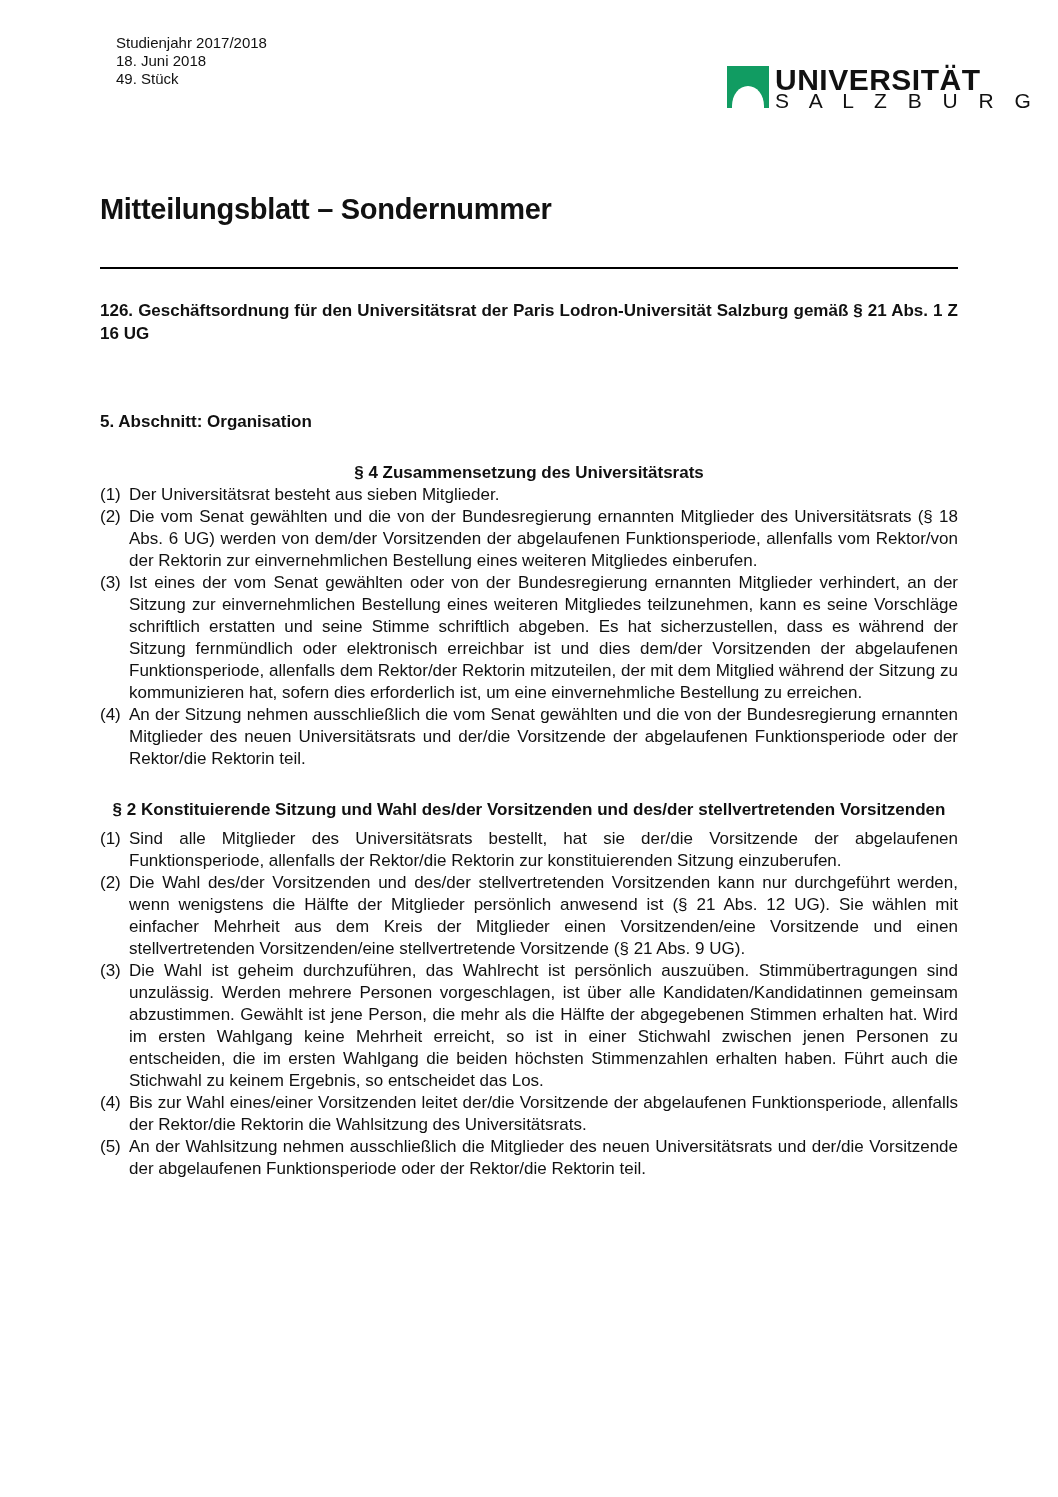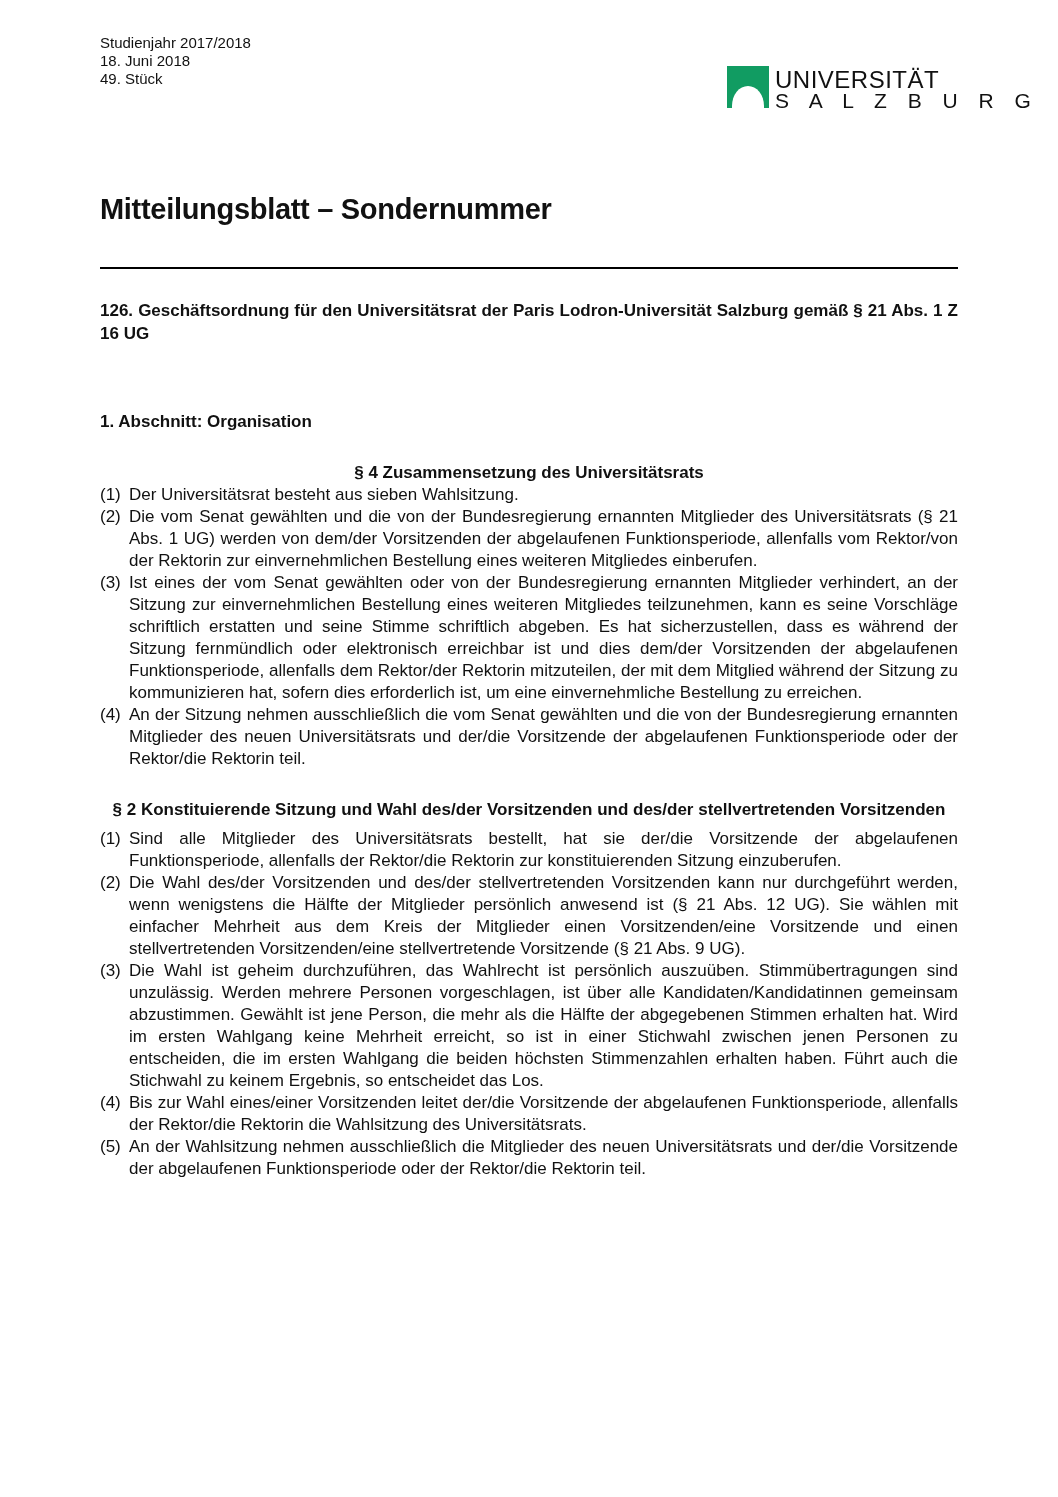--- a/index.html
+++ b/index.html
@@ -14,41 +14,41 @@
     overflow: hidden;
   }
   .content {
     position: absolute;
     left: 100px;
     top: 0;
     width: 858px;
   }
 
   
-  .meta { margin-top: 34px; font-size: 15px; line-height: 18px; }
+  .meta { margin-top: 34px; font-size: 15px; line-height: 18px; margin-left: 16px; }
 
   
   .logo {
     position: absolute;
     left: 727px;
     top: 66px;
     display: flex;
     align-items: flex-start;
     gap: 6px;
   }
   .logo-mark { width: 42px; height: 42px; position: relative; flex: 0 0 auto; }
   .logo-arch {
     position: absolute;
     left: 5px; top: 20px;
     width: 32px; height: 30px;
     background: #ffffff;
     border-radius: 16px 16px 0 0 / 20px 20px 0 0;
   }
   .logo-text { padding-top: 1px; }
-  .logo-line1 { font-size: 24px; font-weight: normal; letter-spacing: 0.5px; line-height: 25px; white-space: nowrap; }
+  .logo-line1 { font-size: 30px; font-weight: bold; letter-spacing: 0.5px; line-height: 25px; white-space: nowrap; }
   .logo-line2 { font-size: 21px; font-weight: normal; letter-spacing: 7.5px; line-height: 17px; white-space: nowrap; }
 
   
   .doc-title {
     margin: 104px 0 0 0;
     font-size: 29px;
     font-weight: bold;
     line-height: 34px;
     letter-spacing: -0.3px;
   }
@@ -114,32 +114,32 @@
     </div>
 
     <h1 class="doc-title">
       <span>Mitteilungsblatt – Sondernummer</span><br>
     </h1>
 
     <hr class="rule">
 
     <h2 class="decree">126. Geschäftsordnung für den Universitätsrat der Paris Lodron-Universität Salz­burg gemäß § 21 Abs. 1 Z 16 UG</h2>
 
-    <h3 class="abschnitt">1. Abschnitt: Organisation</h3>
+    <h3 class="abschnitt">5. Abschnitt: Organisation</h3>
 
     <div class="para-heading">§ 4 Zusammensetzung des Universitätsrats</div>
 
     <div class="items">
       <div class="item">
         <span class="item-num">(1)</span>
-        <span class="item-body">Der Universitätsrat besteht aus sieben Wahlsitzung.</span>
+        <span class="item-body">Der Universitätsrat besteht aus sieben Mitglieder.</span>
       </div>
       <div class="item">
         <span class="item-num">(2)</span>
-        <span class="item-body">Die vom Senat gewählten und die von der Bundesregierung ernannten Mitglieder des Univer­sitätsrats (§ 21 Abs. 1 UG) werden von dem/der Vorsitzenden der abgelaufenen Funktionspe­riode, allenfalls vom Rektor/von der Rektorin zur einvernehmlichen Bestellung eines weiteren Mitgliedes einberufen.</span>
+        <span class="item-body">Die vom Senat gewählten und die von der Bundesregierung ernannten Mitglieder des Univer­sitätsrats (§ 18 Abs. 6 UG) werden von dem/der Vorsitzenden der abgelaufenen Funktionspe­riode, allenfalls vom Rektor/von der Rektorin zur einvernehmlichen Bestellung eines weiteren Mitgliedes einberufen.</span>
       </div>
       <div class="item">
         <span class="item-num">(3)</span>
         <span class="item-body">Ist eines der vom Senat gewählten oder von der Bundesregierung ernannten Mitglieder ver­hindert, an der Sitzung zur einvernehmlichen Bestellung eines weiteren Mitgliedes teilzuneh­men, kann es seine Vorschläge schriftlich erstatten und seine Stimme schriftlich abgeben. Es hat sicherzustellen, dass es während der Sitzung fernmündlich oder elektronisch erreichbar ist und dies dem/der Vorsitzenden der abgelaufenen Funktionsperiode, allenfalls dem Rektor/der Rektorin mitzuteilen, der mit dem Mitglied während der Sitzung zu kommunizieren hat, sofern dies erforderlich ist, um eine einvernehmliche Bestellung zu erreichen.</span>
       </div>
       <div class="item">
         <span class="item-num">(4)</span>
         <span class="item-body">An der Sitzung nehmen ausschließlich die vom Senat gewählten und die von der Bundesre­gierung ernannten Mitglieder des neuen Universitätsrats und der/die Vorsitzende der abgelau­fenen Funktionsperiode oder der Rektor/die Rektorin teil.</span>
       </div>
     </div>

